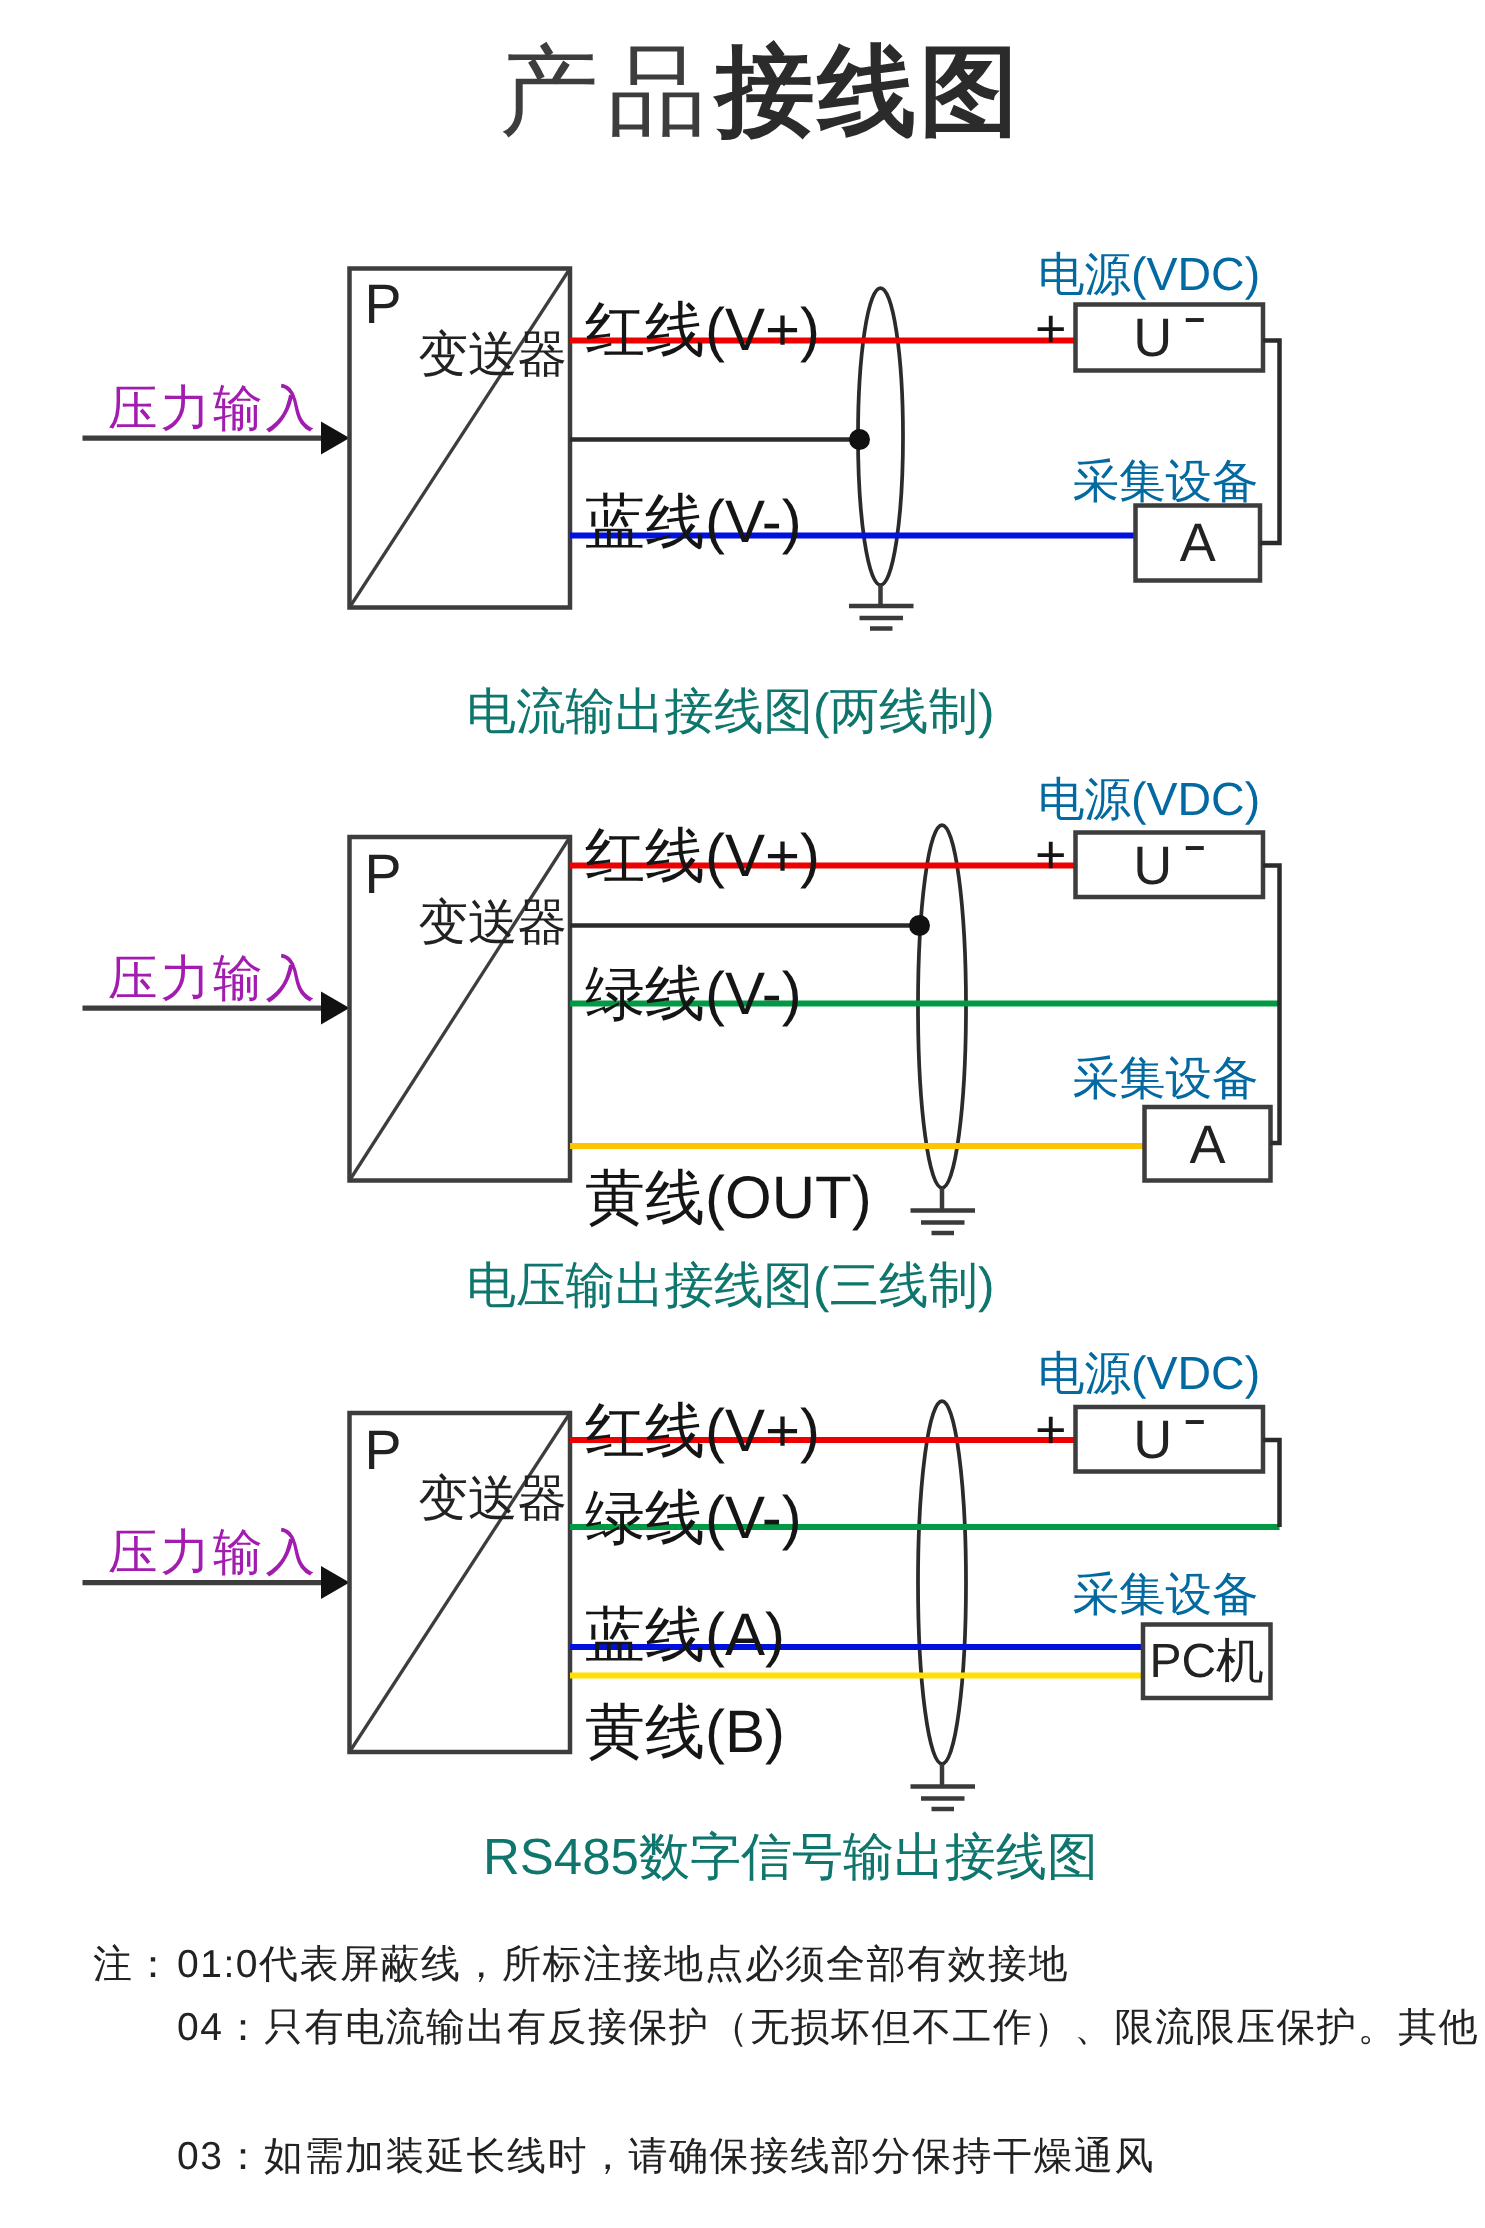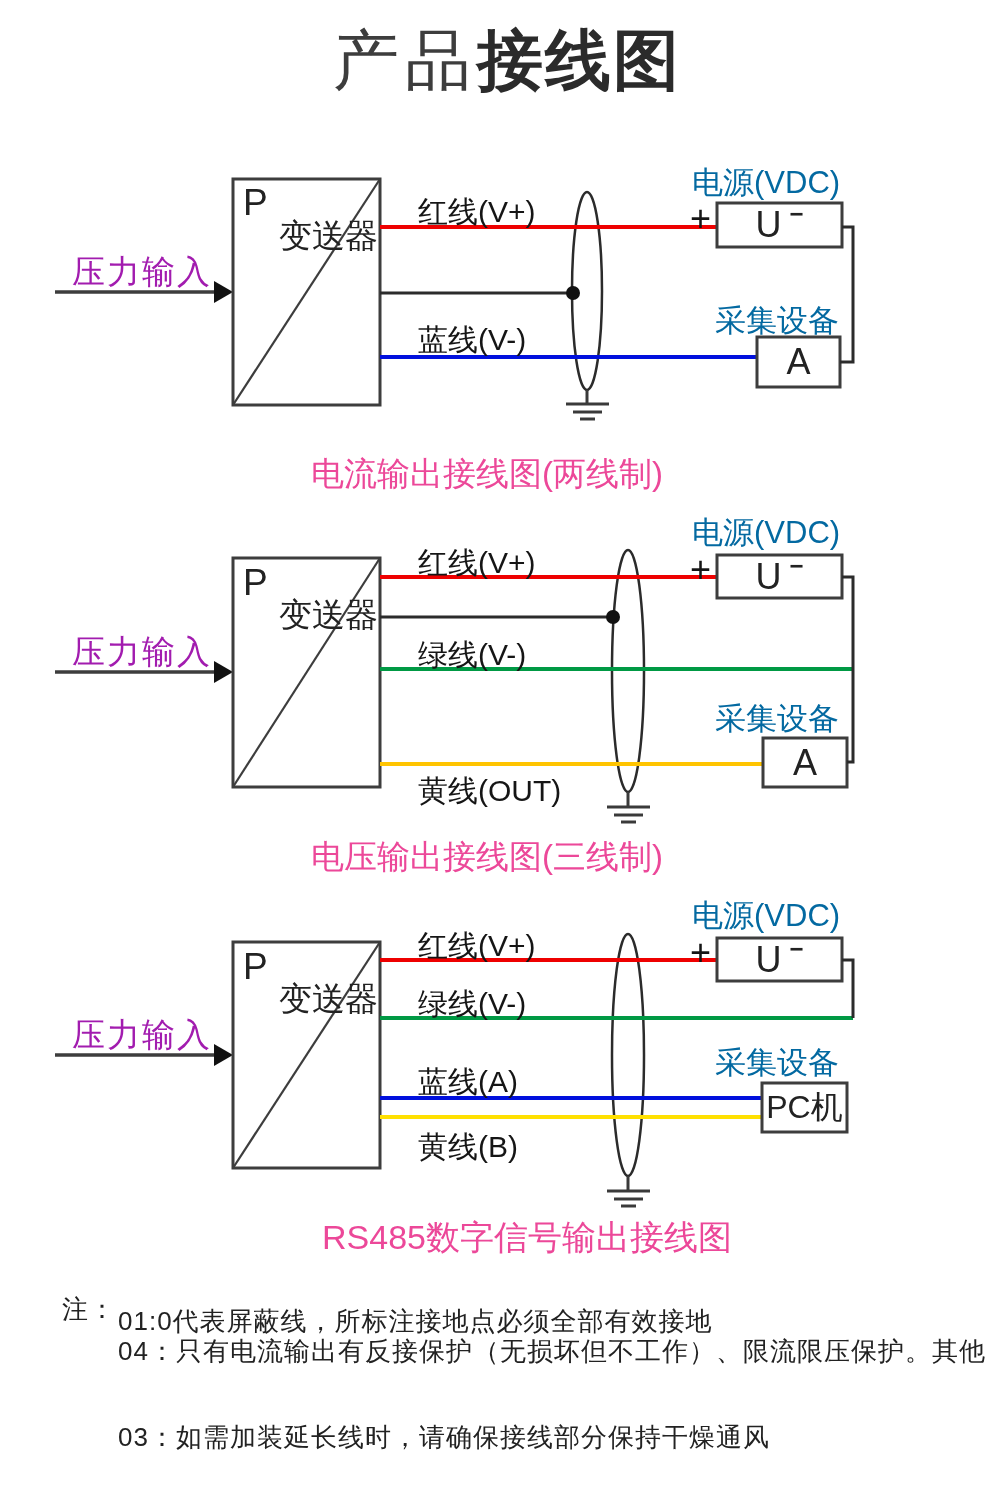--- a/index.html
+++ b/index.html
@@ -6,27 +6,27 @@
   #page{position:relative;width:990px;height:1485px;background:#ffffff;overflow:hidden;
         font-family:"Liberation Sans", sans-serif;color:#1f1f1f;}
   #wiring-svg{position:absolute;left:0;top:0;width:990px;height:1485px;}
   .abs{position:absolute;white-space:nowrap;}
   .title-wrap{left:12px;top:14px;width:990px;text-align:center;font-size:66px;line-height:92px;}
   .title-normal{font-weight:500;color:#3d3d3d;letter-spacing:6px;}
   .title-bold{font-weight:900;color:#2b2b2b;letter-spacing:2px;}
   .input-label{font-size:33px;color:#a21caf;letter-spacing:2px;}
   .box-p{font-size:37px;color:#222;}
   .box-name{font-size:33px;color:#222;margin-left:41px;}
-  .wire-label{font-size:30px;color:#151515;margin-left:28px;}
+  .wire-label{font-size:40px;color:#151515;}
   .power-title{font-size:31px;color:#0369a1;}
   .plus-sign{font-size:36px;color:#151515;font-weight:500;}
   .dev-box-text{position:absolute;display:flex;align-items:center;justify-content:center;
         font-size:36px;color:#222;}
   .u-sup{font-size:24px;font-weight:700;transform:translateY(-11px);margin-left:8px;}
-  .caption{font-size:33px;color:#ec4899;transform:translateX(-50%);}
+  .caption{font-size:33px;color:#0f766e;transform:translateX(-50%);}
   .note{font-size:26px;color:#222;letter-spacing:1px;}
 </style>
 </head>
 <body>
 
 <div id="page">
 
   <svg id="wiring-svg" viewBox="0 0 990 1485">
 
     <g>
@@ -140,17 +140,17 @@
   <div class="abs plus-sign" style="left:690px;top:932px;">+</div>
   <div class="dev-box-text" style="left:717px;top:938px;width:125px;height:43px;">
     <span>U</span>
       <span class="u-sup">−</span>
   </div>
   <div class="abs power-title" style="left:715px;top:1042px;">采集设备</div>
   <div class="dev-box-text" style="left:762px;top:1083px;width:85px;height:49px;font-size:32px;">PC机</div>
   <div class="abs caption" style="left:527px;top:1215px;font-size:34px;">RS485数字信号输出接线图</div>
 
   <div class="abs note" style="left:62px;top:1292px;">注：</div>
-  <div class="abs note" style="left:118px;top:1292px;margin-top:12px;">01:0代表屏蔽线，所标注接地点必须全部有效接地</div>
+  <div class="abs note" style="left:118px;top:1292px;">01:0代表屏蔽线，所标注接地点必须全部有效接地</div>
   <div class="abs note" style="left:118px;top:1334px;">04：只有电流输出有反接保护（无损坏但不工作）、限流限压保护。其他</div>
   <div class="abs note" style="left:118px;top:1420px;">03：如需加装延长线时，请确保接线部分保持干燥通风</div>
 
 </div>
 
 </body></html>

